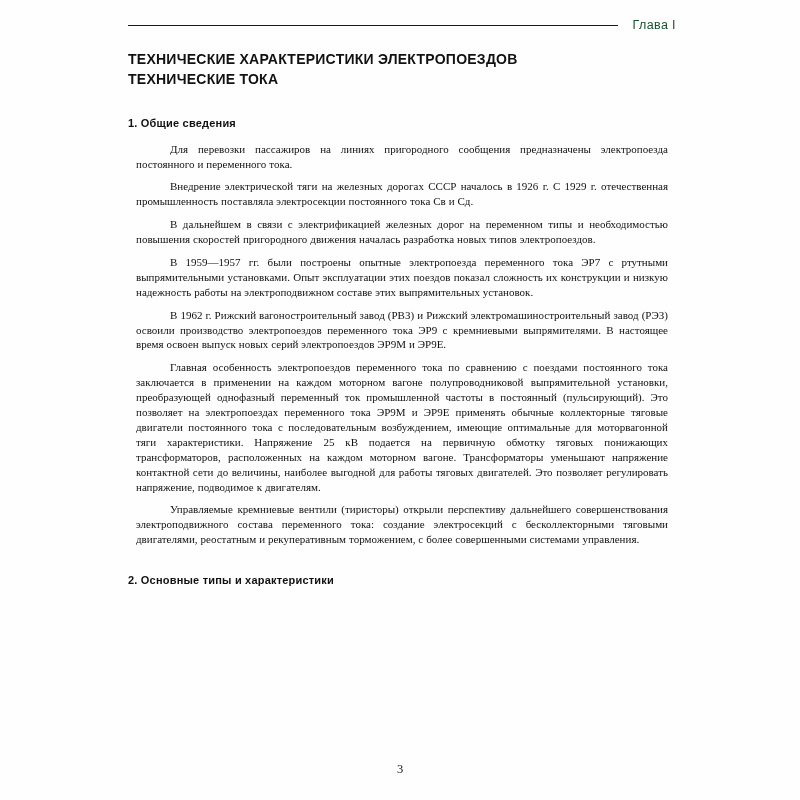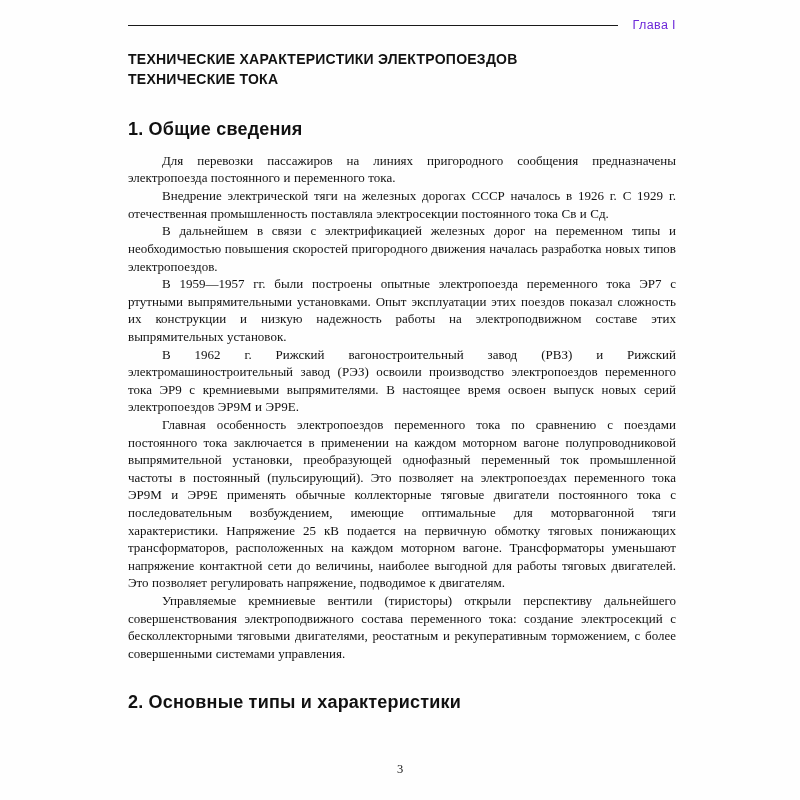--- a/index.html
+++ b/index.html
@@ -39,51 +39,51 @@
     flex: 1 1 auto;
     border-bottom: 1.6px solid #1a1a1a;
     height: 0;
     margin-bottom: 6px;
   }
   .chapter-label {
     flex: 0 0 auto;
     font-family: "Liberation Sans", sans-serif;
     font-size: 12.5px;
     letter-spacing: 0.4px;
-    color: #6d28d9;
+    color: #14532d;
     white-space: nowrap;
     padding-left: 4px;
   }
   h1.doc-title {
     font-family: "Liberation Sans", sans-serif;
     font-size: 14px;
     font-weight: bold;
     letter-spacing: 0.25px;
     line-height: 1.42;
     margin: 18px 0 0 0;
     text-transform: none;
   }
   h1.doc-title .l2 { display: block; }
 
   h2.section-heading {
     font-family: "Liberation Sans", sans-serif;
-    font-size: 18px;
+    font-size: 11px;
     font-weight: bold;
     letter-spacing: 0.2px;
     line-height: 1.45;
     margin: 26px 0 10px 0;
   }
   h2.section-heading .l2 { display: block; }
 
   p.para {
-    font-size: 13px;
+    font-size: 11px;
     line-height: 1.355;
     text-align: justify;
     text-indent: 34px;
-    margin: 0;
+    margin: 8px;
     hyphens: manual;
     word-spacing: 0.2px;
   }
   p.para + p.para { margin-top: 0px; }
 
   .page-number {
     position: absolute;
     left: 0;
     right: 0;
     top: 762px;

